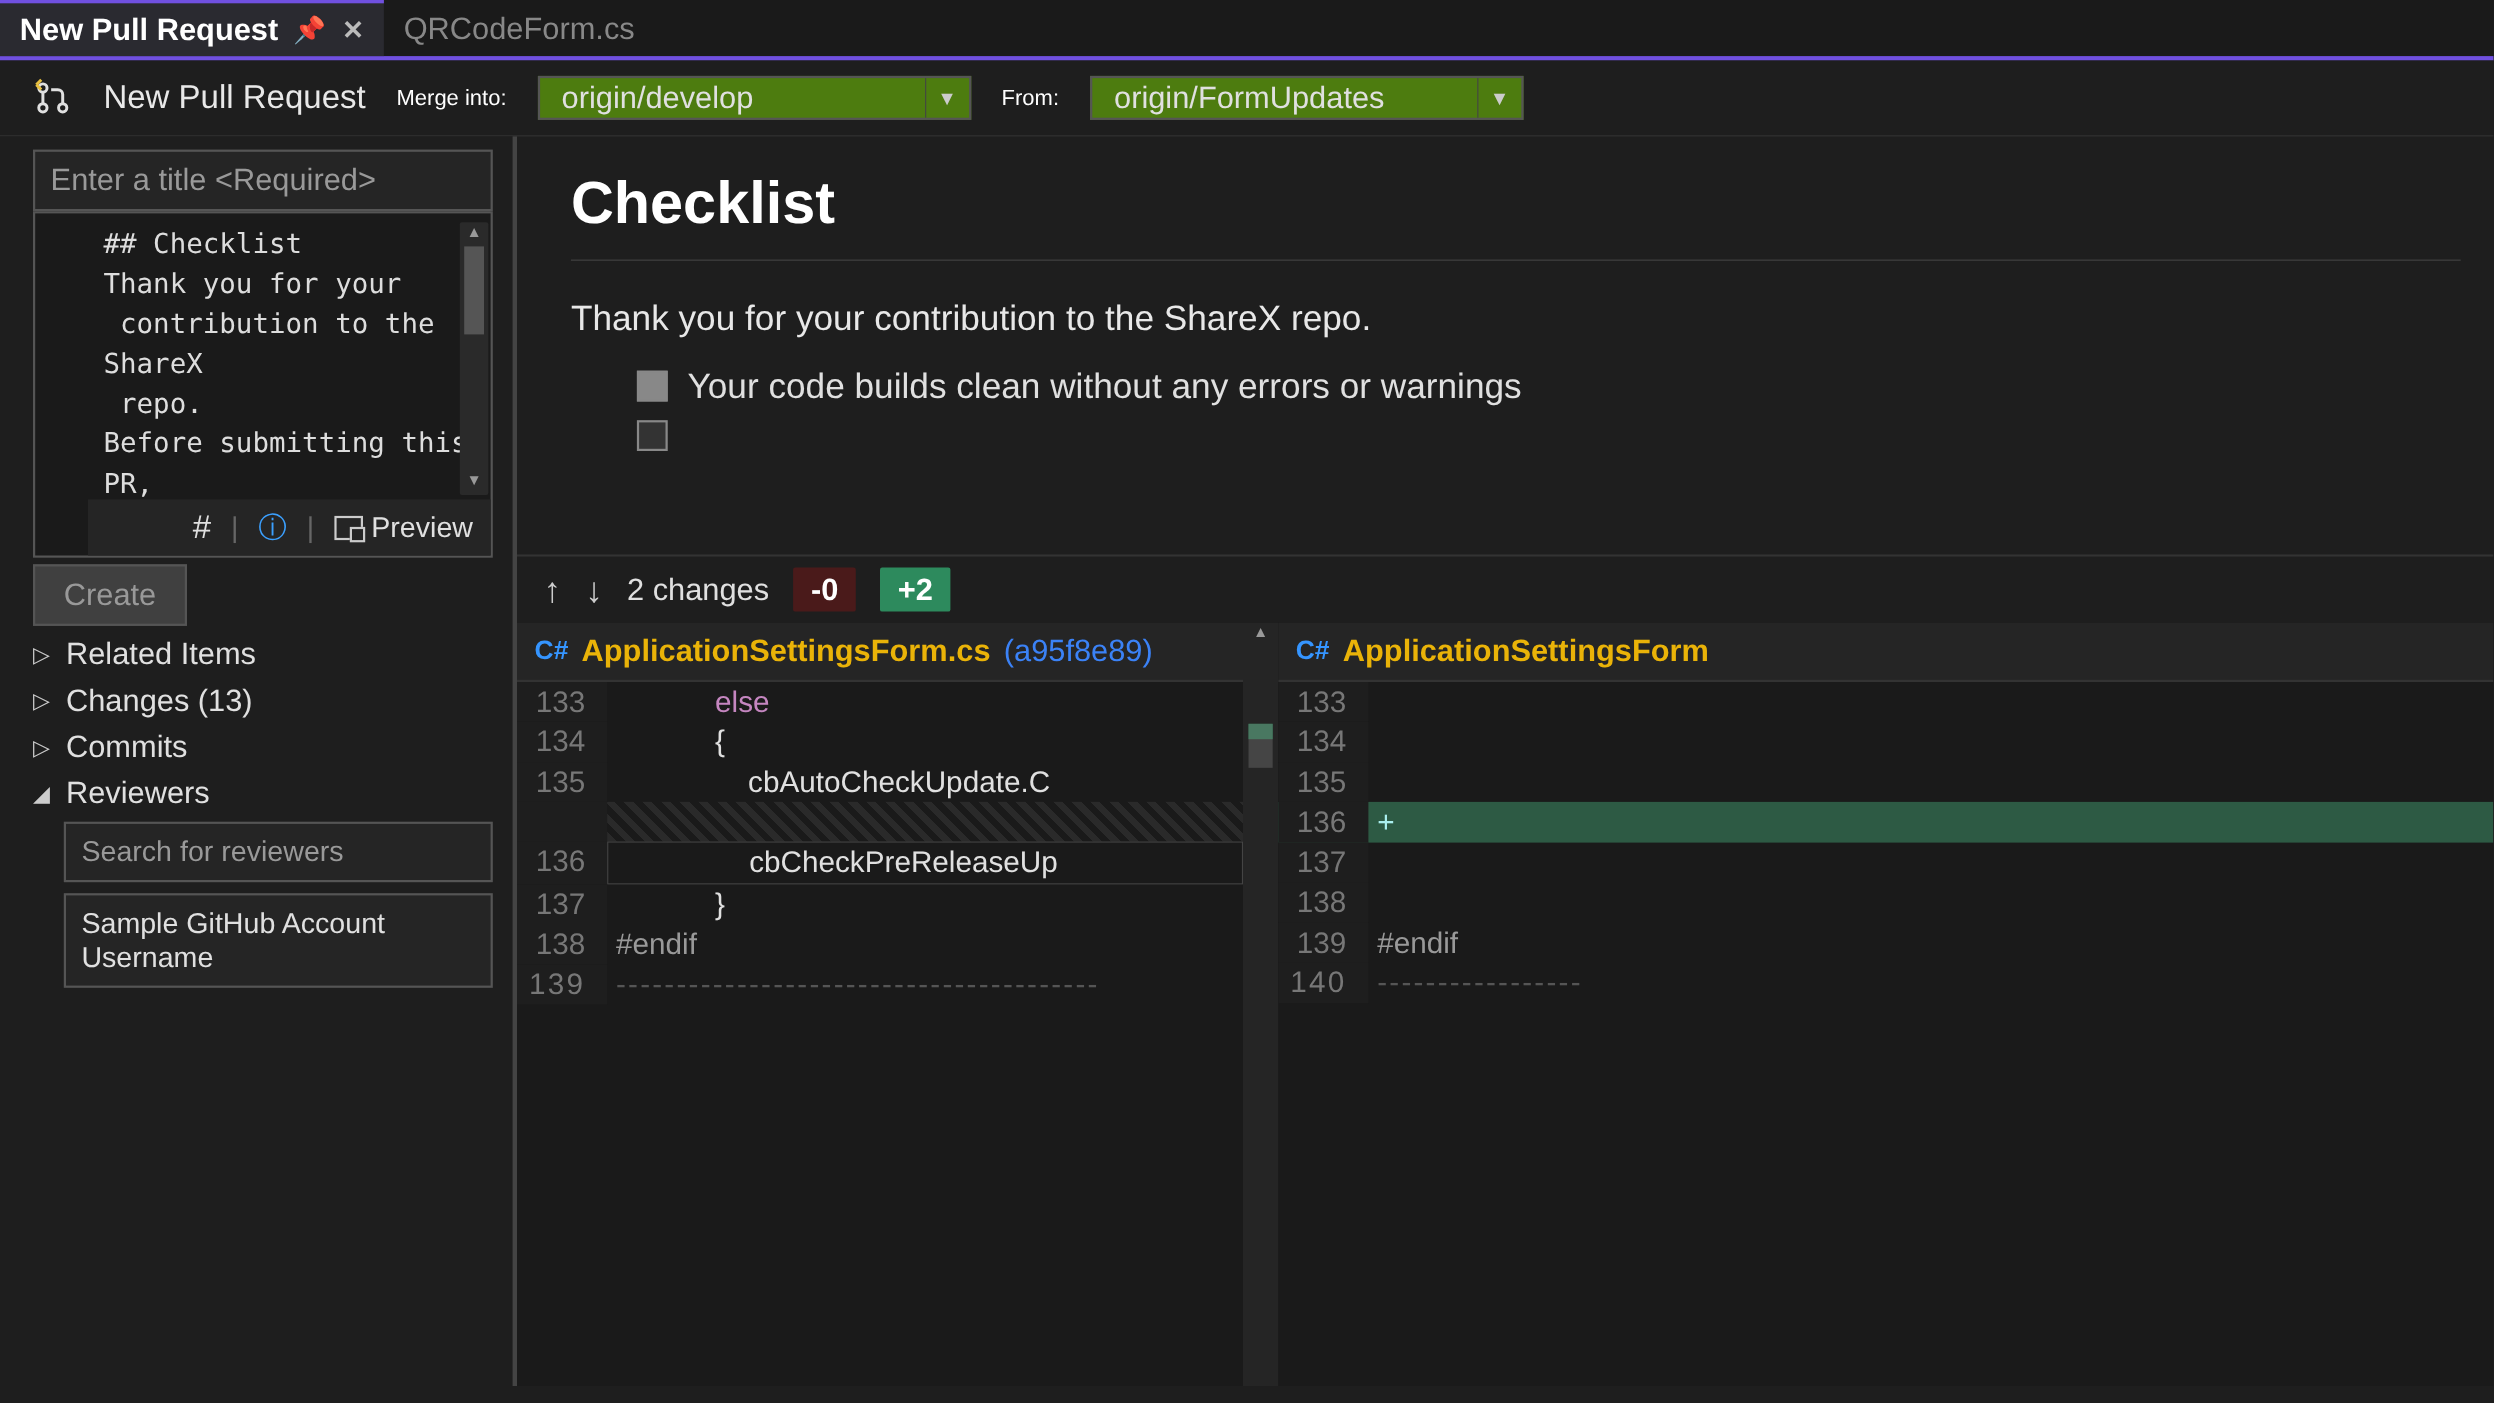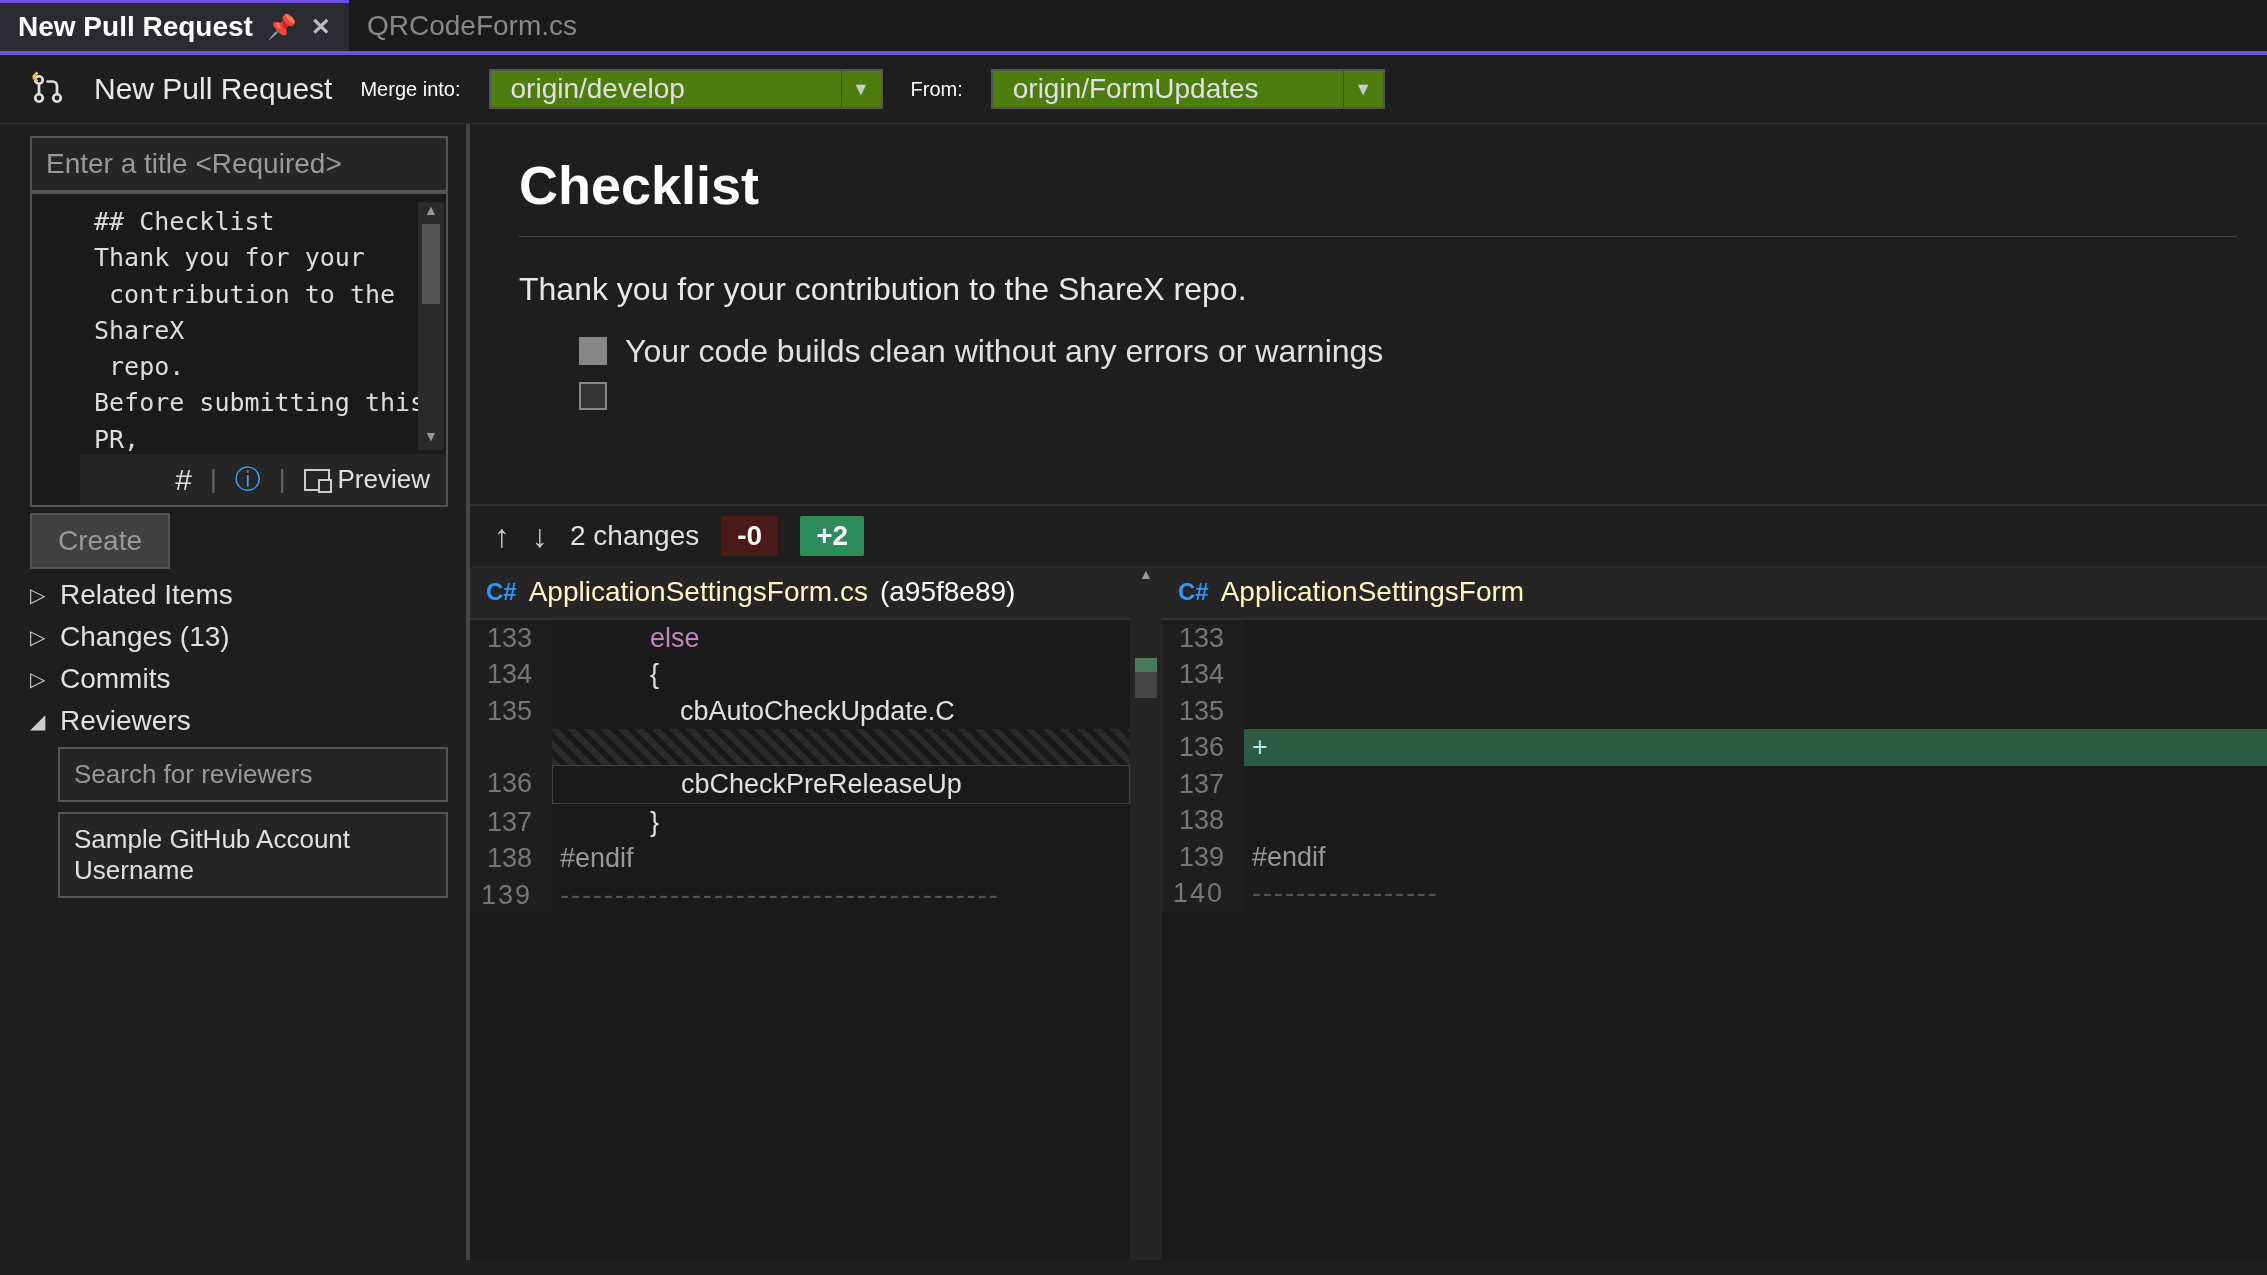--- a/index.html
+++ b/index.html
@@ -68,22 +68,22 @@
 .badge.minus { background: #4a1a1a; color: #fff; }
 .badge.plus { background: #2d8a5d; color: #fff; }
 
 
 .diff-panes { display: flex; flex: 1; overflow: hidden; }
 .diff-left, .diff-right { display: flex; flex-direction: column; overflow: hidden; }
 .diff-left { flex: 0 0 660px; }
 .diff-right { flex: 1; }
 .diff-header { display: flex; align-items: center; gap: 12px; padding: 10px 16px; background: #252525; font-size: 28px; border-bottom: 2px solid #333; }
 .diff-header .cs-icon { color: #3595ff; font-weight: 700; font-size: 24px; }
-.diff-header .filename { font-weight: 400; color: #fef9c3; }
-.diff-header .hash { color: #ffffff; }
+.diff-header .filename { font-weight: 700; color: #eab308; }
+.diff-header .hash { color: #3b82f6; }
 .code { font-family: "Consolas", monospace; font-size: 27px; line-height: 1.35; background: #1a1a1a; flex: 1; overflow: hidden; position: relative; }
 .code-line { display: flex; }
 .code-line .ln { width: 82px; text-align: right; padding-right: 20px; color: #777; background: #1e1e1e; user-select: none; }
 .code-line .txt { flex: 1; white-space: pre; padding-left: 8px; }
 .code-line.hatched .txt { background: repeating-linear-gradient(45deg, #2a2a2a, #2a2a2a 6px, #1a1a1a 6px, #1a1a1a 12px); height: 36px; }
 .code-line.boxed .txt { border: 1px solid #444; }
 .code-line.added { background: #2d5a44; }
 .code-line.added .txt::before { content: "+"; color: #aee; margin-right: 6px; }
 .kw { color: #c586c0; }
 .pp { color: #999; }

